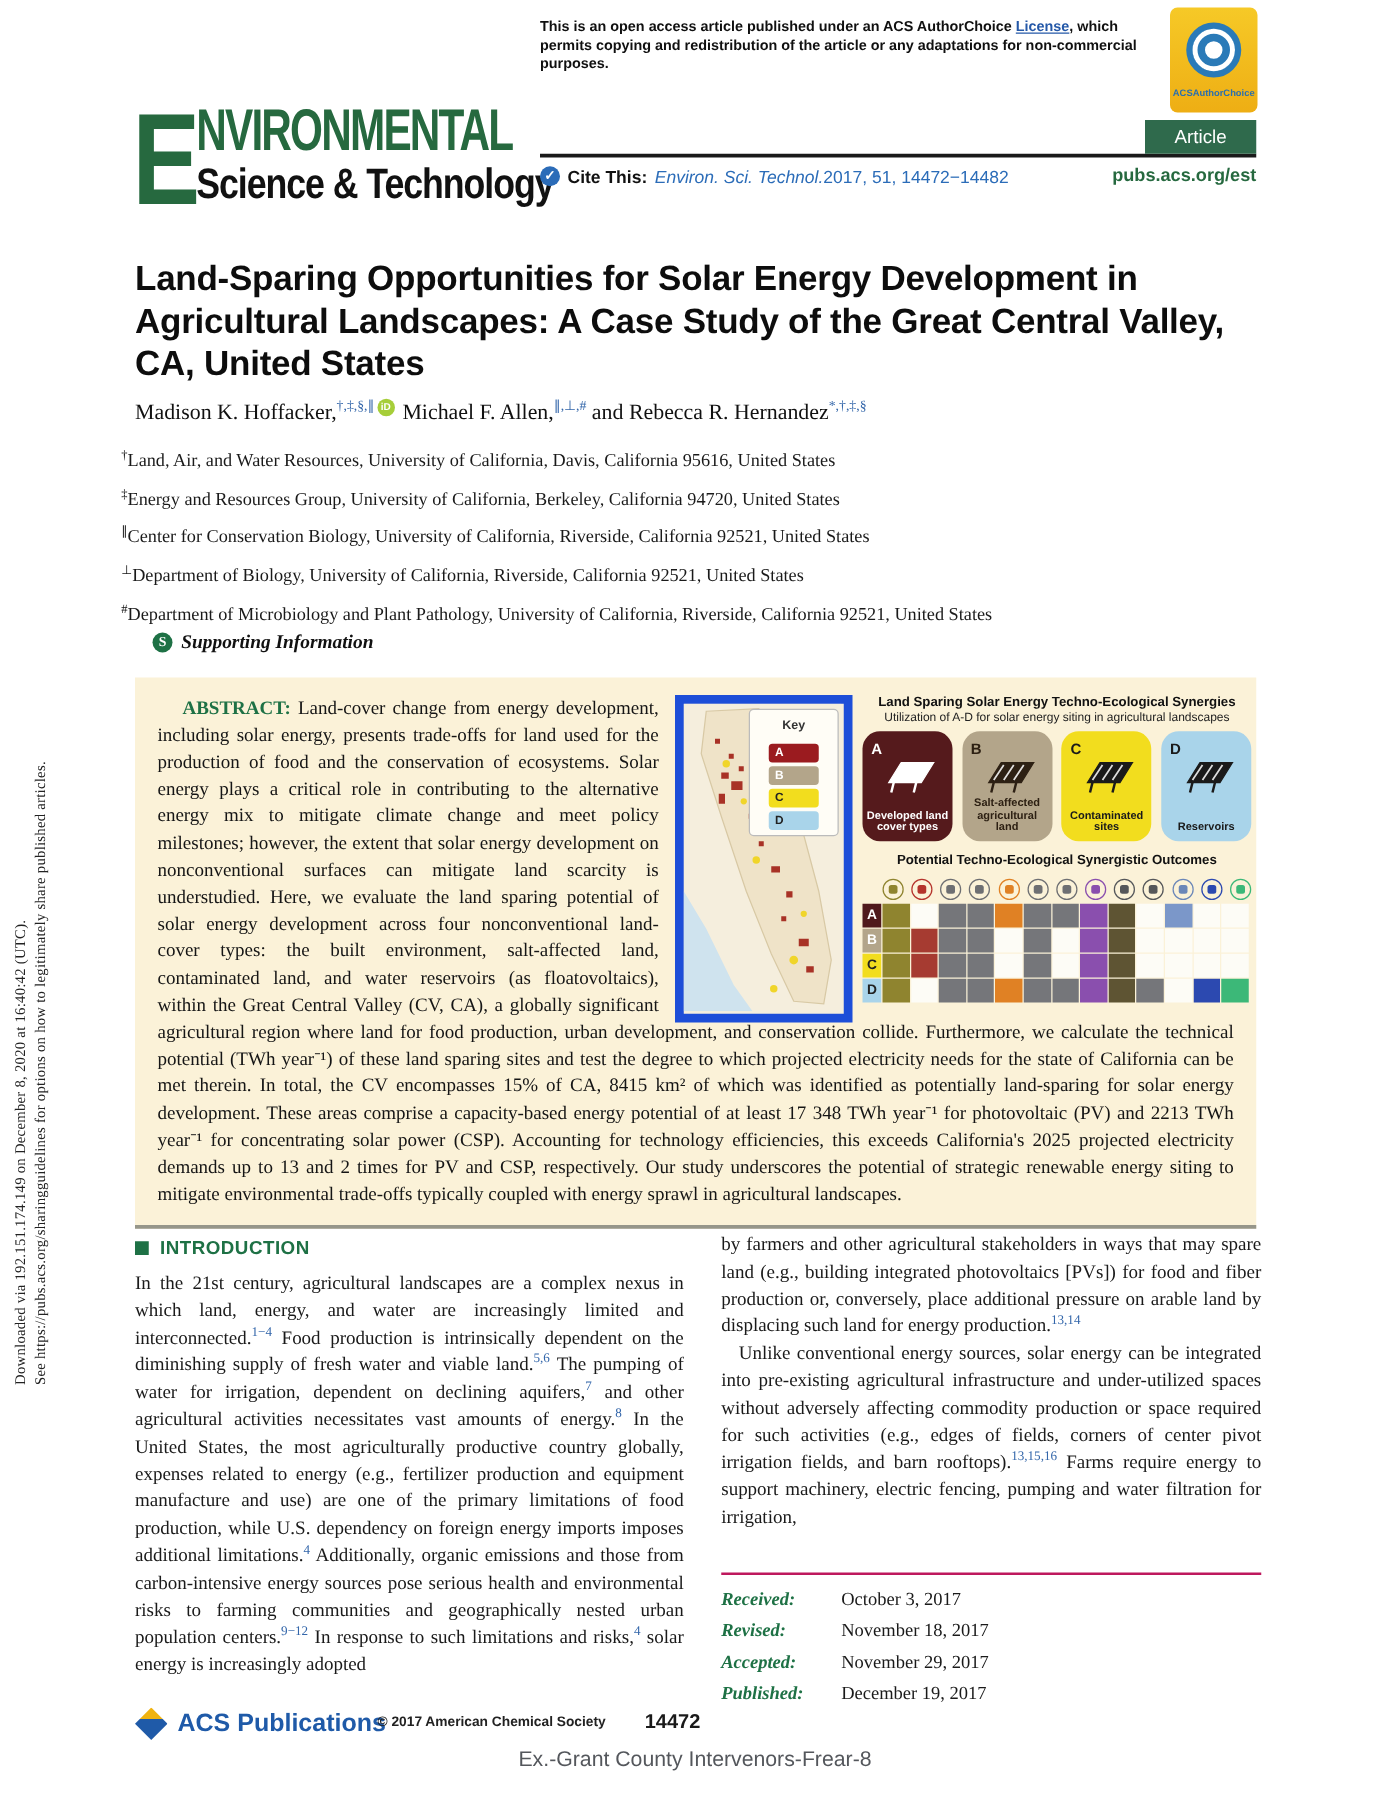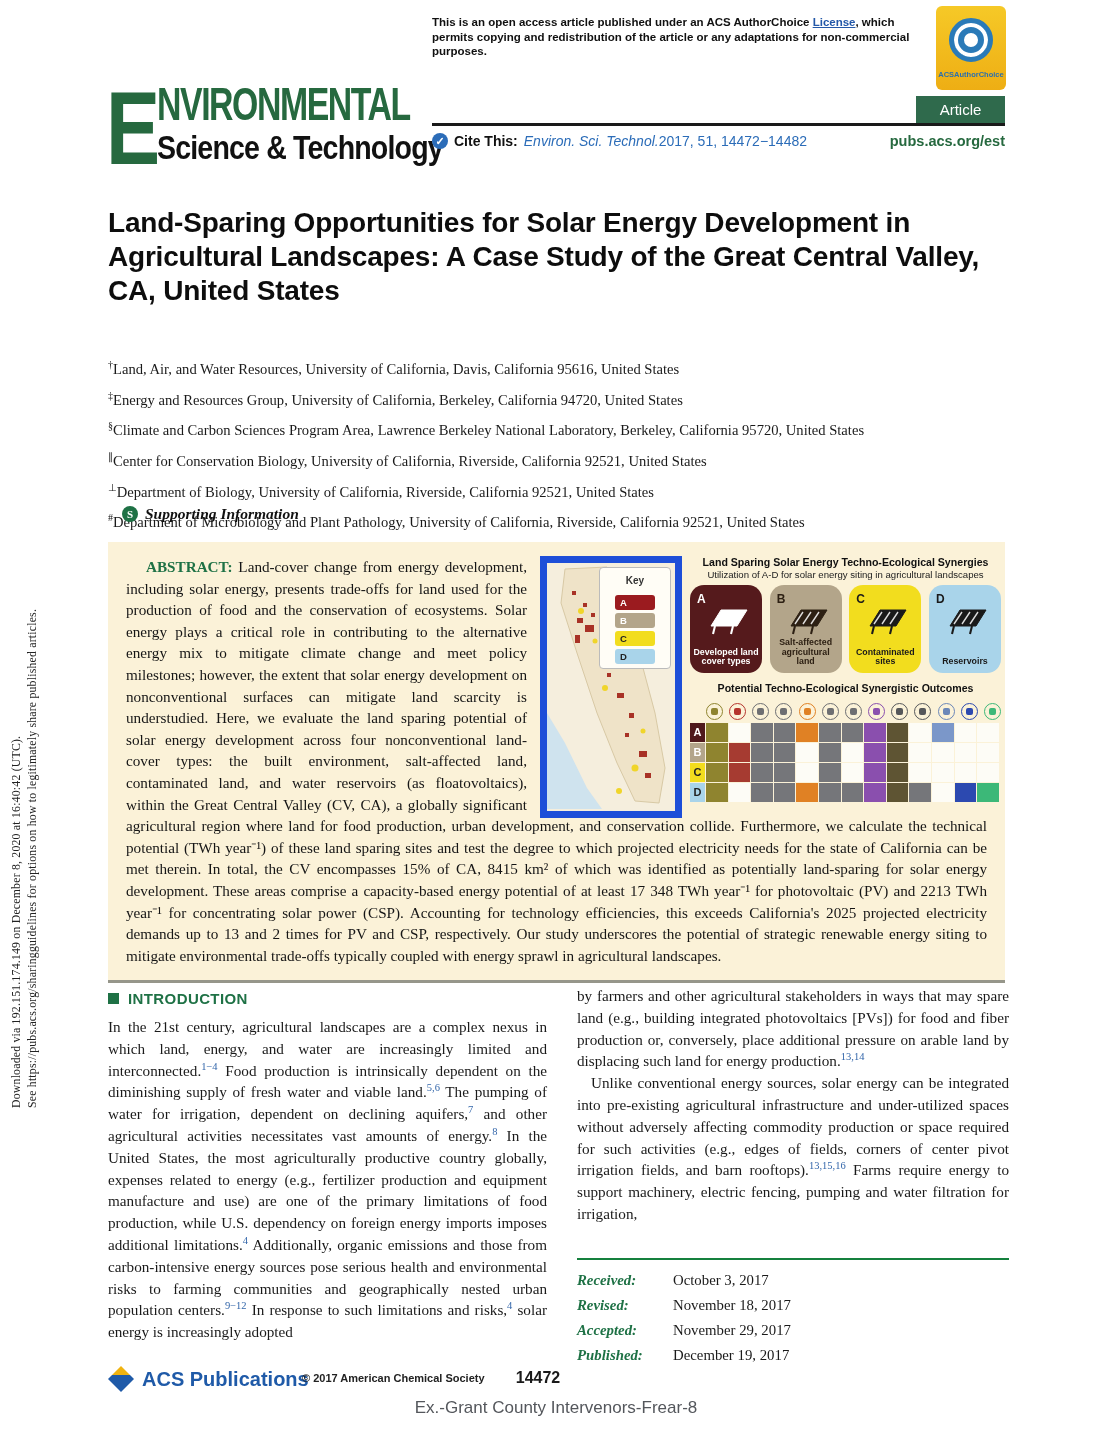--- a/index.html
+++ b/index.html
@@ -44,21 +44,21 @@
         font-family:"Liberation Sans",sans-serif;font-weight:700;font-size:14.5px;color:#26693f;cursor:pointer;}
   
   .title{position:absolute;left:108px;top:206px;width:880px;
          font-family:"Liberation Sans",sans-serif;font-weight:800;font-size:28px;line-height:34px;
          color:#0d0d0d;letter-spacing:-.2px;}
   .authors{position:absolute;left:108px;top:318px;font-size:17.5px;color:#111;}
   .authors sup{color:#3366aa;font-size:11px;}
   .orcid{display:inline-block;width:14px;height:14px;border-radius:50%;background:#a6ce39;color:#fff;
          font-family:"Liberation Sans",sans-serif;font-size:8px;font-weight:700;text-align:center;
          line-height:14px;vertical-align:super;margin:0 2px;cursor:pointer;}
-  .affil{position:absolute;left:108px;top:352px;width:900px;font-size:14.6px;line-height:25.8px;}
+  .affil{position:absolute;left:97px;top:352px;width:900px;font-size:14.6px;line-height:25.8px;}
   .affil sup{font-size:10px;color:#111;}
   .supporting{position:absolute;left:122px;top:505px;display:flex;align-items:center;font-size:15.5px;}
   .s-icon{width:16px;height:16px;border-radius:50%;background:#1e7145;color:#fff;font-weight:700;
           font-size:11px;line-height:16px;text-align:center;margin-right:7px;cursor:pointer;}
   .s-text{font-style:italic;font-weight:700;color:#111;cursor:pointer;}
   
   .absbox{position:absolute;left:108px;top:542px;width:897px;min-height:420px;background:#fbf2d8;
           border-bottom:3px solid #96968a;padding:0;box-sizing:border-box;}
   .absinner{padding:14px 18px 14px 18px;font-size:15.2px;line-height:21.6px;text-align:justify;color:#151515;}
   .abs-label{color:#1e7145;font-weight:700;margin-left:20px;}
@@ -90,21 +90,21 @@
   
   .introh{position:absolute;left:108px;top:990px;display:flex;align-items:center;
           font-family:"Liberation Sans",sans-serif;font-weight:700;font-size:15px;color:#1e7145;letter-spacing:.4px;}
   .introh .sq{width:11px;height:11px;background:#1e7145;margin-right:9px;}
   .colL{position:absolute;left:108px;top:1016px;width:439px;font-size:15.2px;line-height:21.8px;text-align:justify;}
   .colR{position:absolute;left:577px;top:985px;width:432px;font-size:15.2px;line-height:21.8px;text-align:justify;}
   .colR p{margin:0;}
   .colR p.ind{text-indent:14px;}
   sup.ref{color:#3366aa;font-size:10.5px;line-height:0;}
   
-  .received{position:absolute;left:577px;top:1258px;width:432px;border-top:2px solid #15803d;padding-top:8px;}
+  .received{position:absolute;left:577px;top:1258px;width:432px;border-top:2px solid #be185d;padding-top:8px;}
   .rrow{display:flex;font-size:14.8px;line-height:25px;}
   .rlabel{width:96px;flex:none;color:#1e7145;font-weight:700;font-style:italic;}
   
   .acspub{position:absolute;left:108px;top:1366px;display:flex;align-items:center;cursor:pointer;}
   .acspub .dia{width:26px;height:26px;margin-right:8px;
                background:linear-gradient(180deg,#f0b310 0 34%,#1f5aa8 34%);
                clip-path:polygon(50% 0,100% 50%,50% 100%,0 50%);}
   .acspub .txt{font-family:"Liberation Sans",sans-serif;font-weight:700;font-size:20px;color:#1f5aa8;}
   .copyright{position:absolute;left:302px;top:1372px;font-family:"Liberation Sans",sans-serif;
              font-weight:700;font-size:11px;color:#222;}
@@ -144,24 +144,24 @@
 
   <div class="cite">
     <span class="cite-check">✓</span>
     <span class="cite-label">Cite This:</span>
     <span class="cite-j">Environ. Sci. Technol.</span>
     <span class="cite-rest"> 2017, 51, 14472−14482</span>
   </div>
   <div class="pubs">pubs.acs.org/est</div>
 
   <h1 class="title" style="margin:0;">Land-Sparing Opportunities for Solar Energy Development in Agricultural Landscapes: A Case Study of the Great Central Valley, CA, United States</h1>
+  <div class="authors" id="authors"><span>Madison K. Hoffacker,</span><sup>†,‡,§,∥</sup><span class="orcid">iD</span><span> Michael F. Allen,</span><sup>∥,⊥,#</sup><span> and Rebecca R. Hernandez</span><sup>*,†,‡,§</sup></div>
   <div class="affil" id="affiliations">
       <div><sup>†</sup><span>Land, Air, and Water Resources, University of California, Davis, California 95616, United States</span></div>
       <div><sup>‡</sup><span>Energy and Resources Group, University of California, Berkeley, California 94720, United States</span></div>
-      <div><sup>§</sup><span>Climate and Carbon Sciences Program Area, Lawrence Berkeley National Laboratory, Berkeley, California 95720, United States</span></div>
       <div><sup>∥</sup><span>Center for Conservation Biology, University of California, Riverside, California 92521, United States</span></div>
       <div><sup>⊥</sup><span>Department of Biology, University of California, Riverside, California 92521, United States</span></div>
       <div><sup>#</sup><span>Department of Microbiology and Plant Pathology, University of California, Riverside, California 92521, United States</span></div>
     </div>
 
   <div class="supporting">
     <span class="s-icon">S</span>
     <span class="s-text">Supporting Information</span>
   </div>
 

